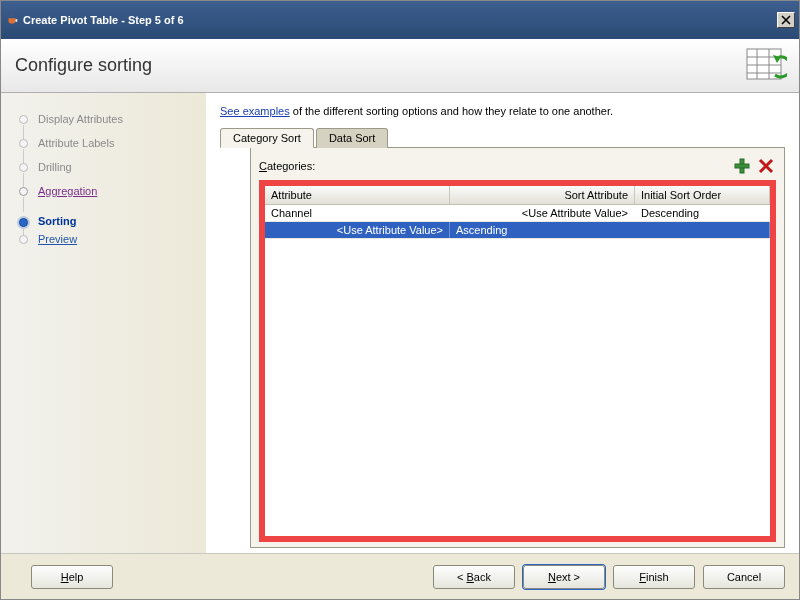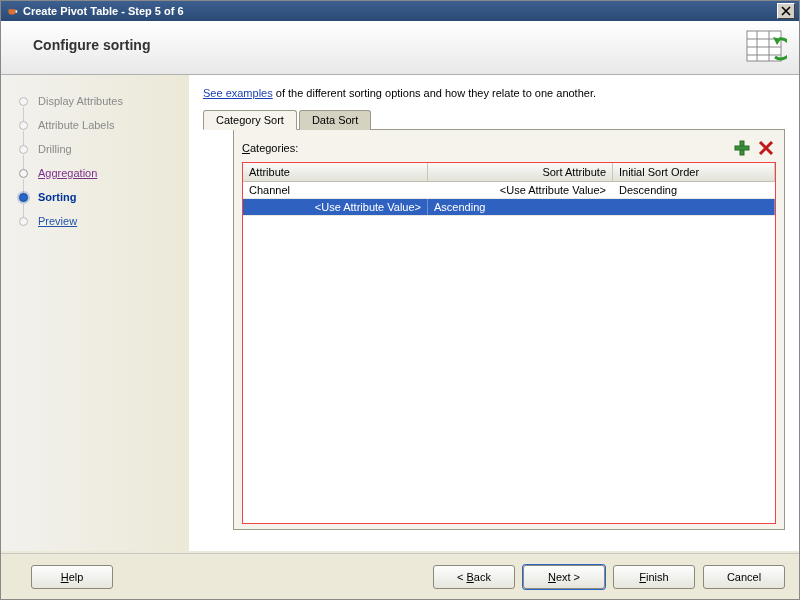--- a/index.html
+++ b/index.html
@@ -1,55 +1,55 @@
 <!DOCTYPE html>
 <html><head>
 <meta charset="utf-8">
 <style>
   * { box-sizing: border-box; margin: 0; padding: 0; font-family: Tahoma, sans-serif; font-size: 11px; }
   body { background: #ece9d8; width: 800px; height: 600px; overflow: hidden; border: 1px solid #888; position: relative; }
 
-  .titlebar { background: linear-gradient(to bottom, #3d5f8f, #2a4a75); color: #fff; height: 20px; display: flex; align-items: center; padding: 0 4px; }
+  .titlebar { background: linear-gradient(to bottom, #3d5f8f, #2a4a75); color: #fff; height: 38px; display: flex; align-items: center; padding: 0 4px; }
   .titlebar .coffee { width: 14px; height: 14px; margin-right: 4px; display:inline-block; }
   .titlebar .coffee svg { width:14px; height:14px; }
   .titlebar .title-text { font-weight: bold; flex: 1; }
   .titlebar .close-btn { width: 18px; height: 16px; background: #d4d0c8; border: 1px solid #fff; border-right-color:#404040; border-bottom-color:#404040; color:#000; display:flex; align-items:center; justify-content:center; font-family: Arial; font-size: 11px; font-weight:bold; cursor:pointer; }
 
   .header { background: linear-gradient(to bottom, #fff, #e8e8e8); height: 54px; border-bottom: 1px solid #b0b0b0; position:relative; }
-  .header-title { position:absolute; left:14px; top:16px; font-size: 14px; font-weight:bold; color:#333;margin-left:18px; }
+  .header-title { position:absolute; left:14px; top:16px; font-size: 18px; font-weight:normal; color:#333; }
   .header-icon { position:absolute; right:12px; top:6px; width:42px; height:42px; }
 
   .content-row { display:flex; height: calc(100% - 22px - 54px - 46px); }
 
-  .side-nav { width: 188px; background: linear-gradient(to right, #f2f1ed, #ece9d8); padding: 14px 10px 10px 18px; }
+  .side-nav { width: 205px; background: linear-gradient(to right, #f2f1ed, #ece9d8); padding: 14px 10px 10px 18px; }
   .step { display:flex; align-items:center; height:24px; color:#8a8a8a; cursor:default; white-space:nowrap; }
   .step .dot { width:9px; height:9px; border-radius:50%; border:1px solid #bbb; background:#f5f5f5; margin-right:10px; position:relative; }
   .step .dot::after { content:""; position:absolute; left:3px; top:9px; width:1px; height:15px; background:#ccc; }
   .step:last-child .dot::after { display:none; }
   .step.visited a { color:#7a2e8a; text-decoration:underline; cursor:pointer; }
   .step.visited .dot { border-color:#999; }
-  .step.current { color:#003399; font-weight:bold; }
+  .step.current { color:#003399; font-weight:bold;align-items:flex-end; }
   .step.current .dot { background:#2a66c8; border-color:#1a4a9a; box-shadow: 0 0 0 2px rgba(60,120,200,0.3); }
   .step.unvisited a { color:#2255aa; text-decoration:underline; cursor:pointer; }
 
   .main { flex:1; background:#fff; padding: 12px 14px 10px 14px; overflow:hidden; position:relative; }
   .intro { margin-bottom: 8px; }
   .intro a { color:#1a3fb0; text-decoration:underline; cursor:pointer; }
 
   .tabs { display:flex; border-bottom:1px solid #9a9a8a; margin-top:10px; }
   .tab { padding: 3px 12px 3px 12px; border:1px solid #9a9a8a; border-bottom:none; background:#d6d2c2; margin-right:2px; position:relative; top:1px; cursor:pointer; border-radius: 3px 3px 0 0; }
   .tab.active { background:#f5f3eb; border-bottom:1px solid #f5f3eb; }
   .tab-body { border:1px solid #9a9a8a; border-top:none; background:#f5f3eb; padding:8px; height: 400px; margin-left: 30px; }
 
   .cat-row { display:flex; align-items:center; margin-bottom:4px; }
   .cat-label { flex:1; }
   .cat-label u { text-decoration: underline; }
   .icon-btn { width:20px; height:20px; margin-left:4px; display:flex; align-items:center; justify-content:center; cursor:pointer; }
 
-  .grid { border:1px solid #ef4444; background:#fff; height: 362px; }
+  .grid { border:6px solid #ef4444; background:#fff; height: 362px; }
   .grid-header { display:flex; background: linear-gradient(to bottom,#fafafa,#e2e2d8); border-bottom:1px solid #c0c0b0; }
   .gh { padding:3px 6px; border-right:1px solid #c8c8ba; }
   .col-attr { width: 185px; }
   .col-sort { width: 185px; text-align: right; }
   .col-order { flex:1; }
   .grid-row { display:flex; border-bottom:1px solid #e8e8e0; }
   .gc { padding:2px 6px; border-right:1px solid transparent; overflow:hidden; white-space:nowrap; }
   .grid-row.selected { background:#2f62c0; color:#fff; }
   .grid-row.selected .gc { border-right:1px solid rgba(255,255,255,0.3); }
 

